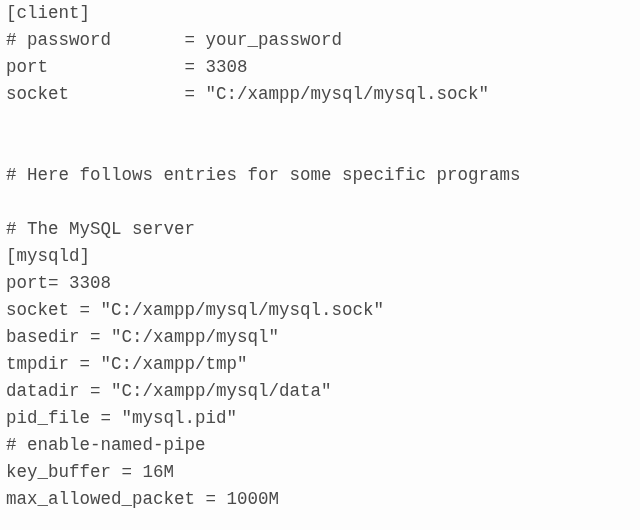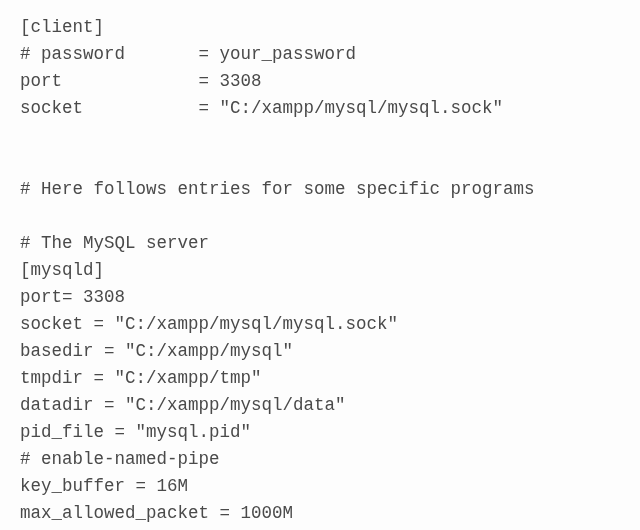--- a/index.html
+++ b/index.html
@@ -4,21 +4,21 @@
 <style>
   html, body {
     margin: 0;
     padding: 0;
     width: 640px;
     height: 530px;
     overflow: hidden;
     background: #fdfdfd;
   }
   pre.config {
-    margin: 14px;
+    margin: 0;
     padding: 0 6px;
     font-family: "Courier New", Courier, "Liberation Mono", monospace;
     font-size: 17.5px;
     line-height: 27px;
     color: #4a4a4a;
     white-space: pre;
     letter-spacing: 0px;
   }
 </style>
 </head>

